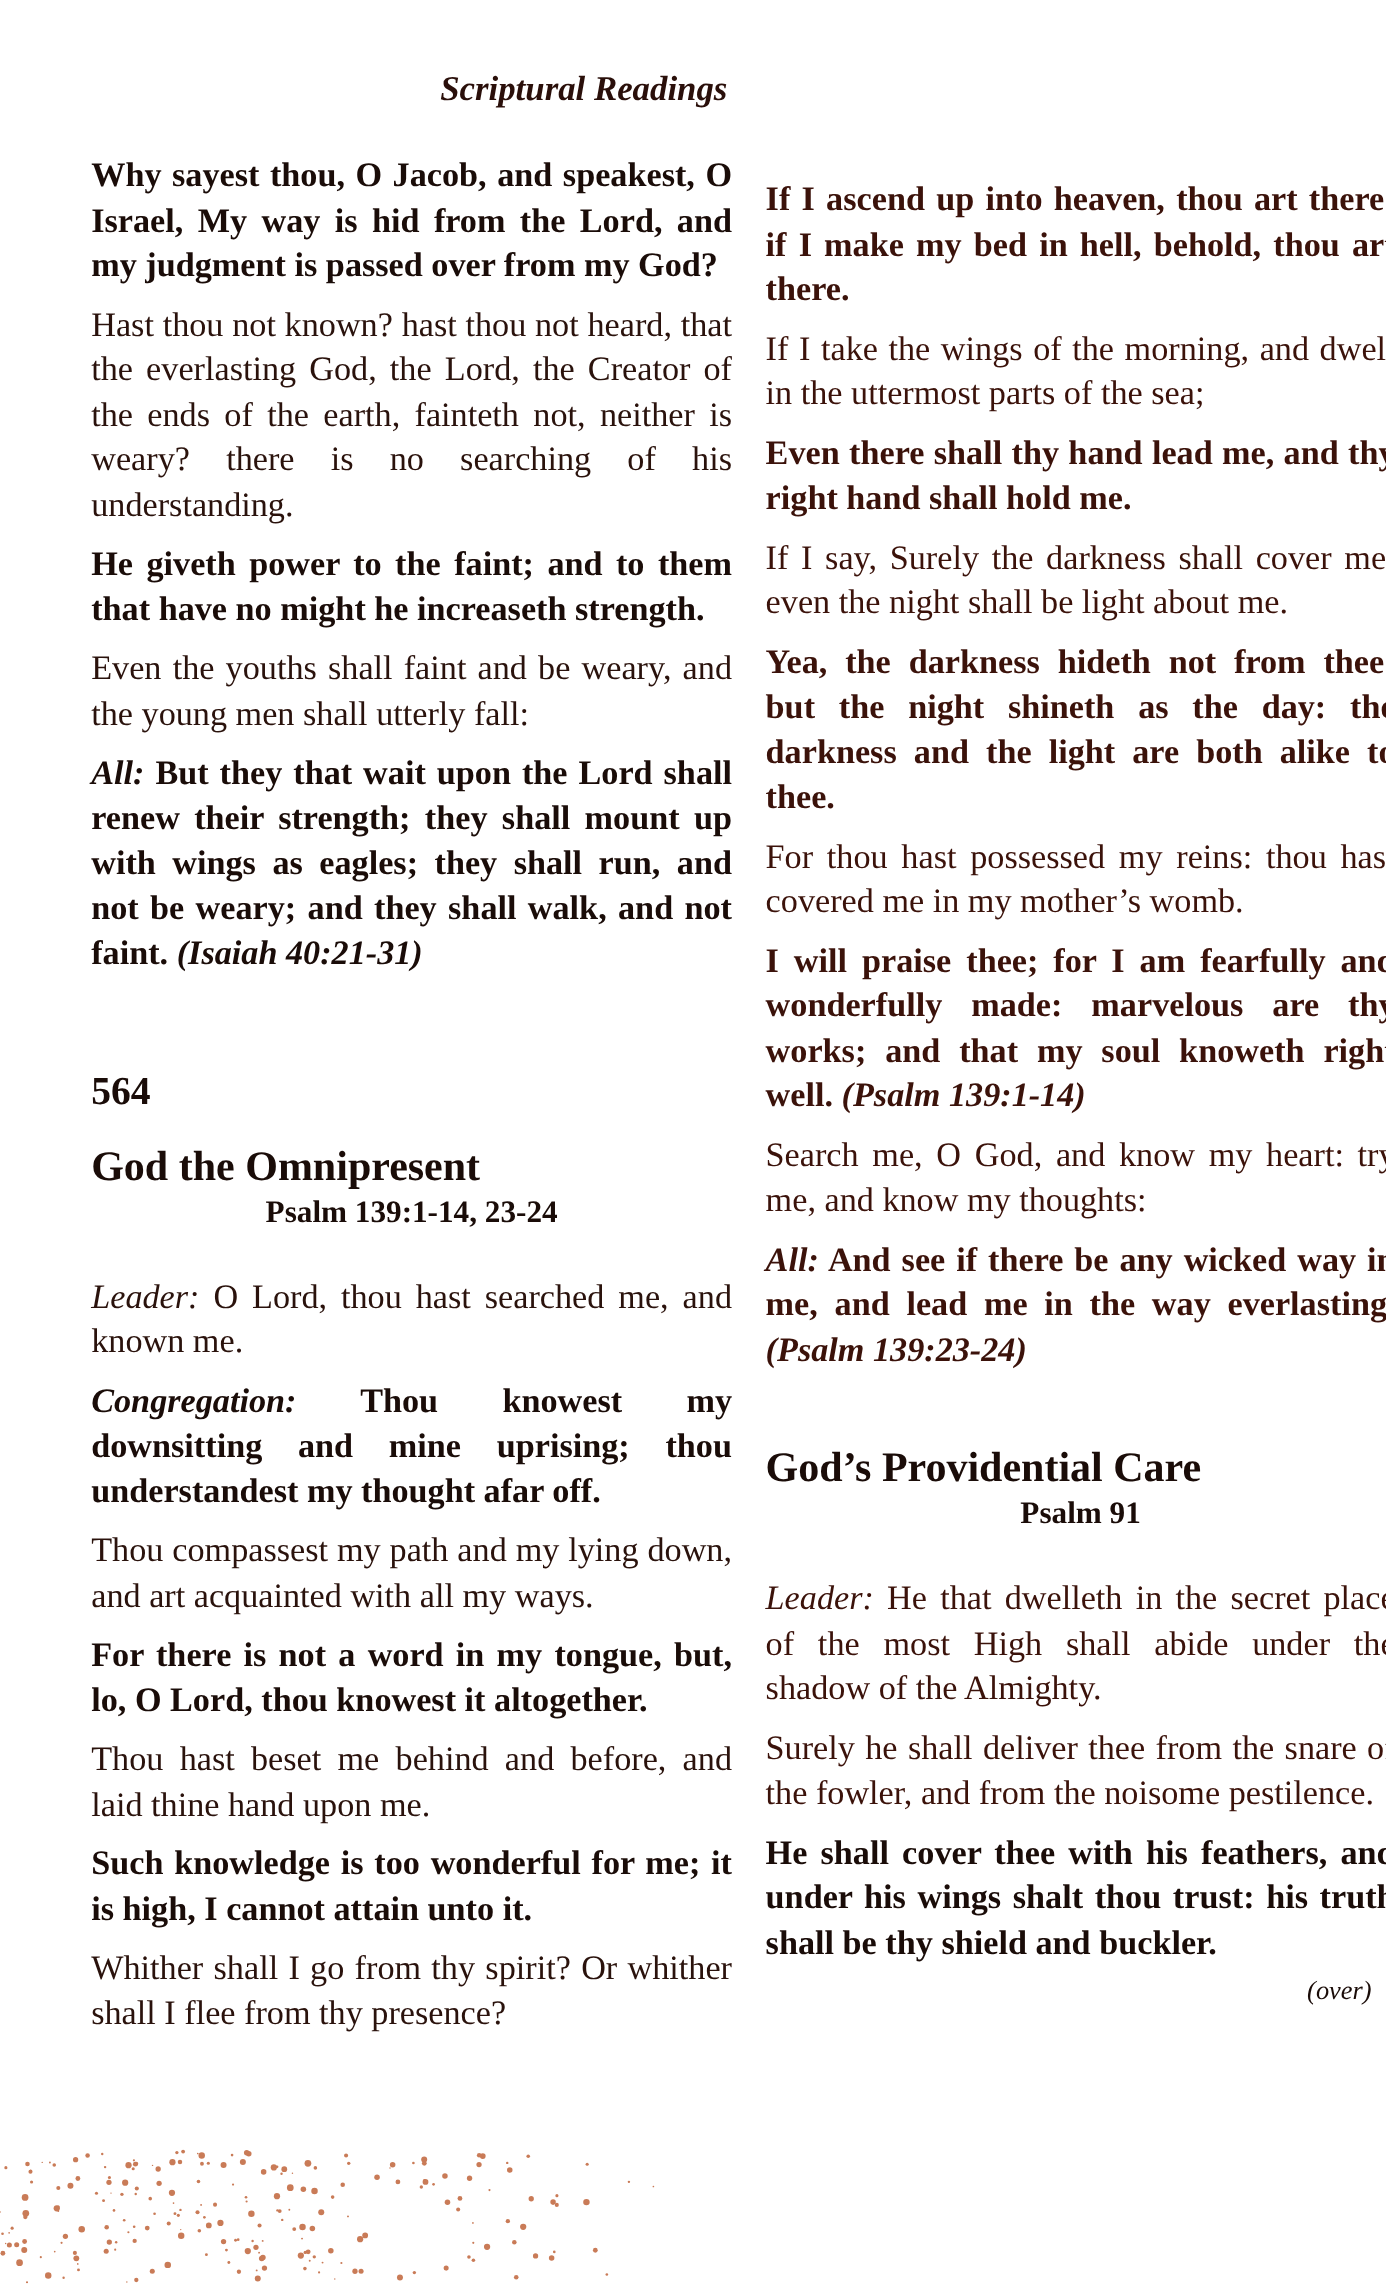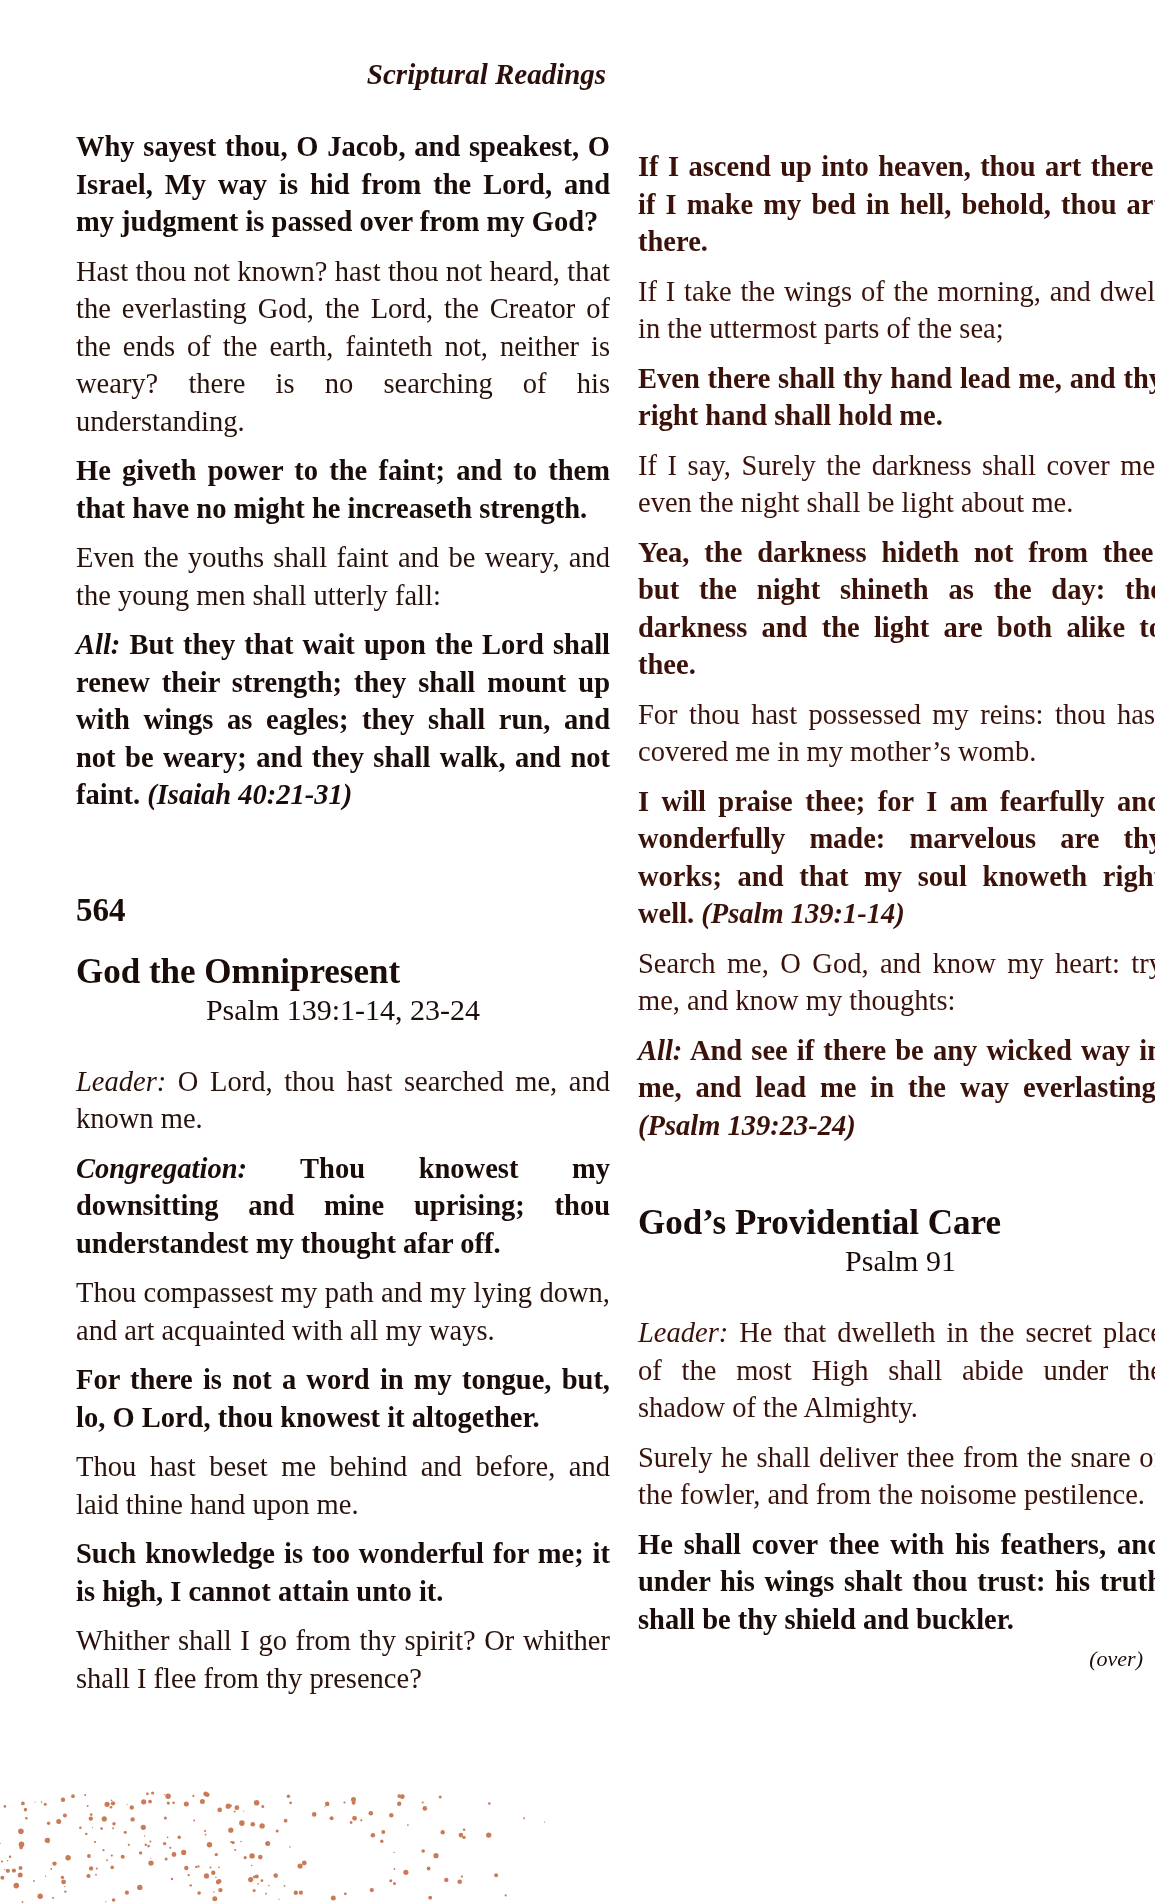--- a/index.html
+++ b/index.html
@@ -11,21 +11,21 @@
   .col-left { left:36px; top:128px; width:534px; }
   .col-right { left:598px; top:148px; width:525px; }
   .para { font-size:28.5px; line-height:37.5px; margin:0 0 12px 0; text-align:justify; }
   .para.b { font-weight:bold; }
   .para.n { font-weight:normal; color:#2a120c; }
   .para.red { color:#3b120a; }
   .role { font-style:italic; }
   .ref { font-style:italic; }
   .num { font-size:33px; font-weight:bold; margin:0; }
   .sec-title { text-align:left; font-size:35px; font-weight:bold; margin:0; line-height:42px; }
-  .sec-sub { text-align:center; font-size:30px; font-weight:normal; margin:0 0 36px 0; line-height:34px; }
+  .sec-sub { text-align:center; font-size:26px; font-weight:bold; margin:0 0 36px 0; line-height:34px; }
   .over { text-align:right; font-style:italic; font-size:22px; margin-top:-4px; padding-right:20px; }
   .speckles { position:absolute; left:0; bottom:0; width:620px; height:130px; }
 </style>
 </head>
 <body>
 
 <div class="header">Scriptural Readings</div>
 
 <div class="col col-left">
   <p class="para b">Why sayest thou, O Jacob, and speakest, O Israel, My way is hid from the Lord, and my judgment is passed over from my God?</p>

